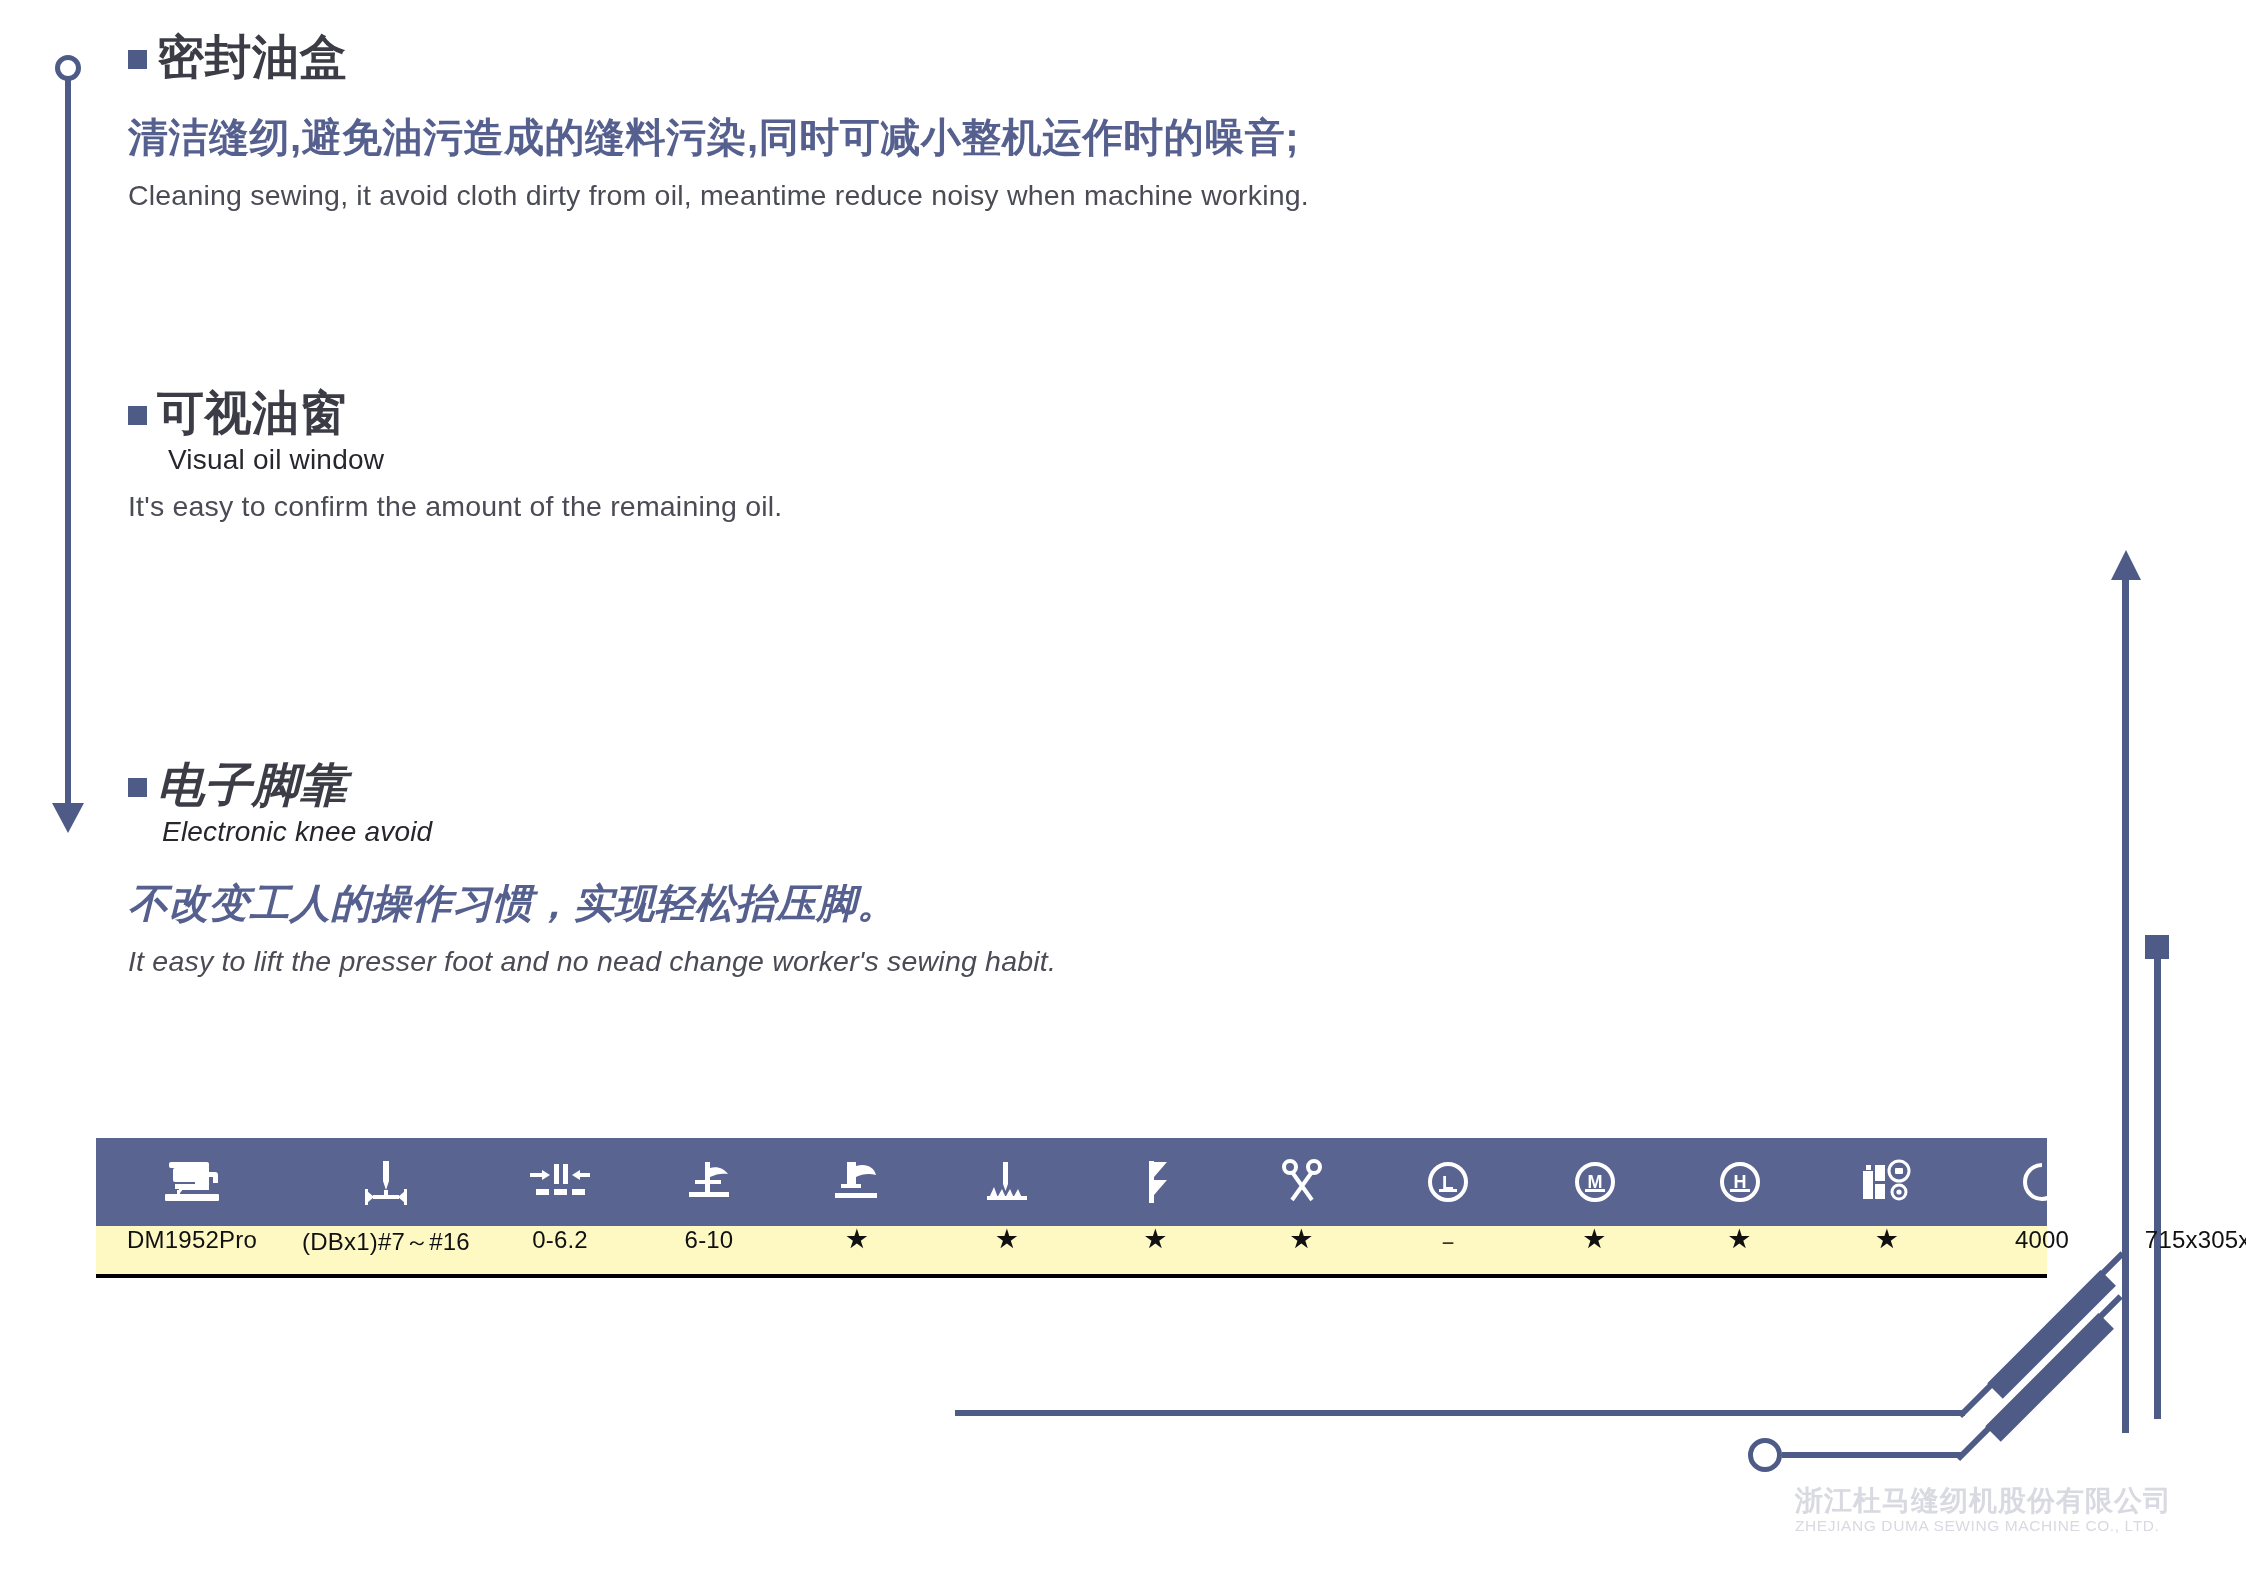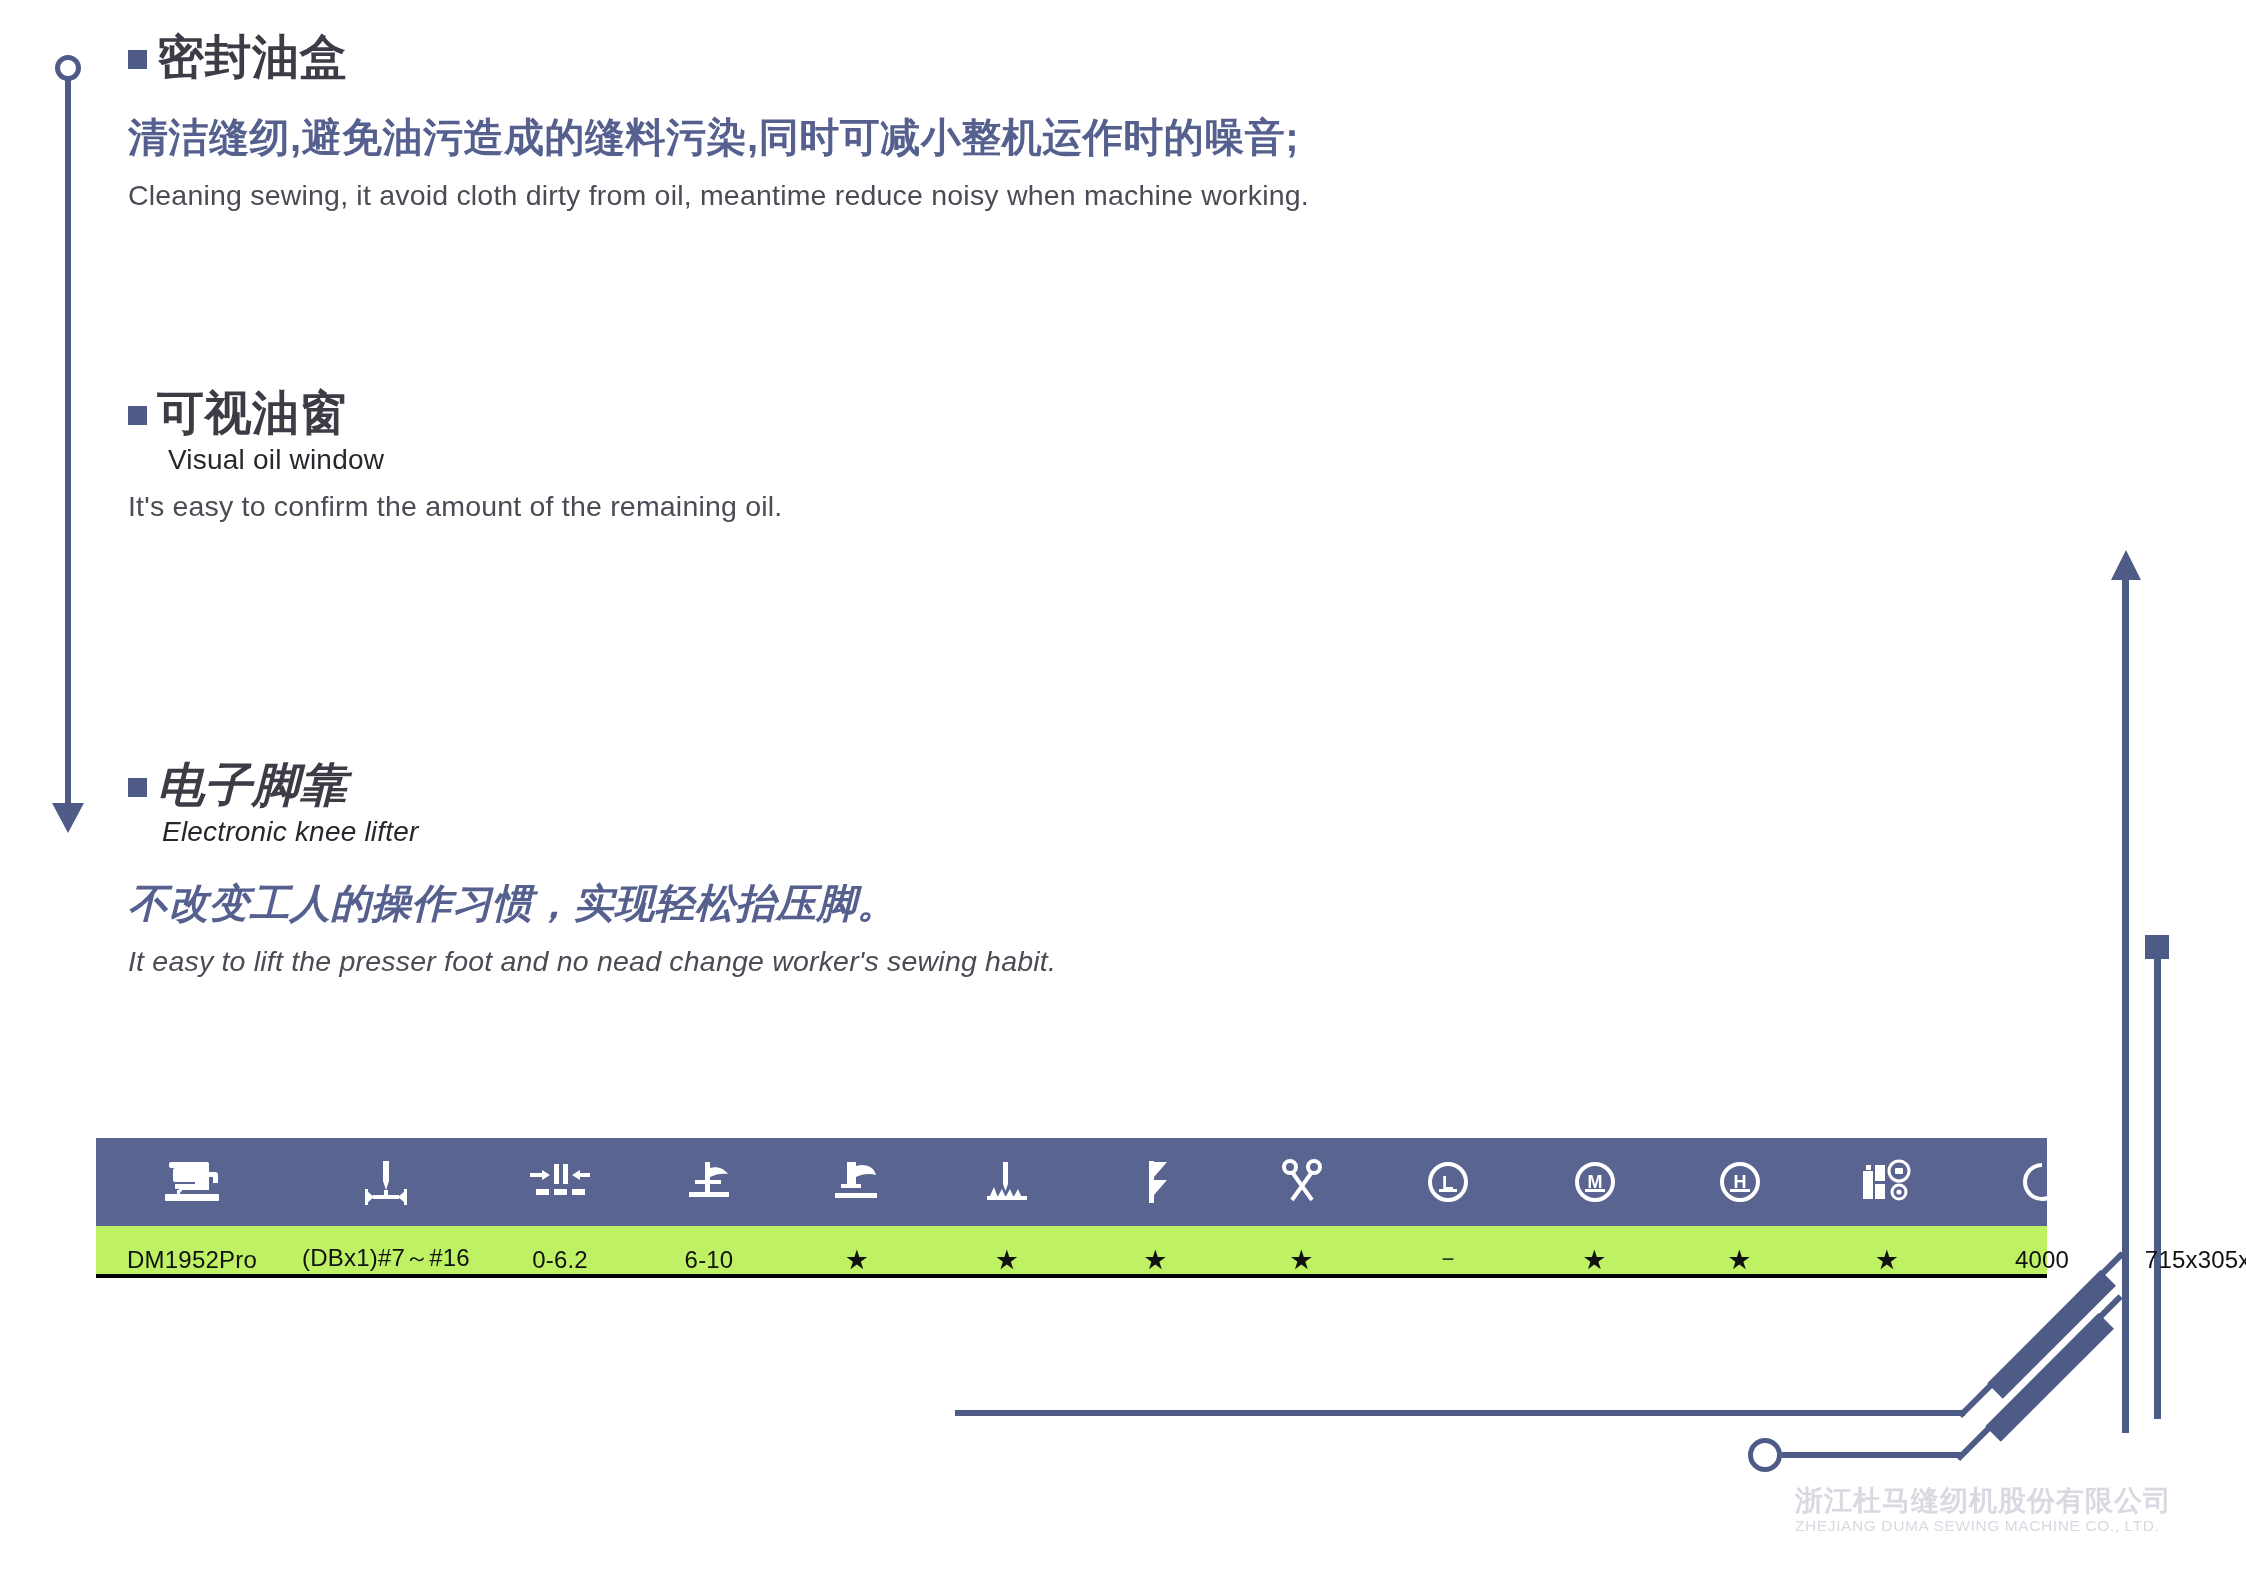--- a/index.html
+++ b/index.html
@@ -112,24 +112,24 @@
   
   .spec { position: absolute; left: 96px; top: 1138px; width: 1951px; }
   .spec-bar {
     background: #5a6490;
     height: 88px;
     display: flex;
     align-items: center;
   }
   .spec-vals {
     display: flex;
-    align-items: flex-end;
+    align-items: flex-start;
     height: 48px;
     border-bottom: 4px solid #000000;
-    background: #bef264;
+    background: #fef9c3;
   }
   .spec-cell {
     display: flex; align-items: center; justify-content: center;
     text-align: center;
     flex: 0 0 auto;
     color: #111111;
     font-size: 24px;
     letter-spacing: 0.2px;
     white-space: nowrap;
   }
@@ -173,21 +173,21 @@
     </div>
     <div class="feat-sub indent">Visual oil window</div>
     <div class="feat-en">It's easy to confirm the amount of the remaining oil.</div>
   </div>
 
   <div class="feature f3">
     <div class="feat-title">
       <span class="bullet"></span>
       <span>电子脚靠</span>
     </div>
-    <div class="feat-sub">Electronic knee lifter</div>
+    <div class="feat-sub">Electronic knee avoid</div>
     <div class="feat-cn">不改变工人的操作习惯，实现轻松抬压脚。</div>
     <div class="feat-en">It easy to lift the presser foot and no nead change worker's sewing habit.</div>
   </div>
 
 </div>
 
 <div class="right-arrow-up">
   <div class="head"></div>
   <div class="stem"></div>
 </div>

